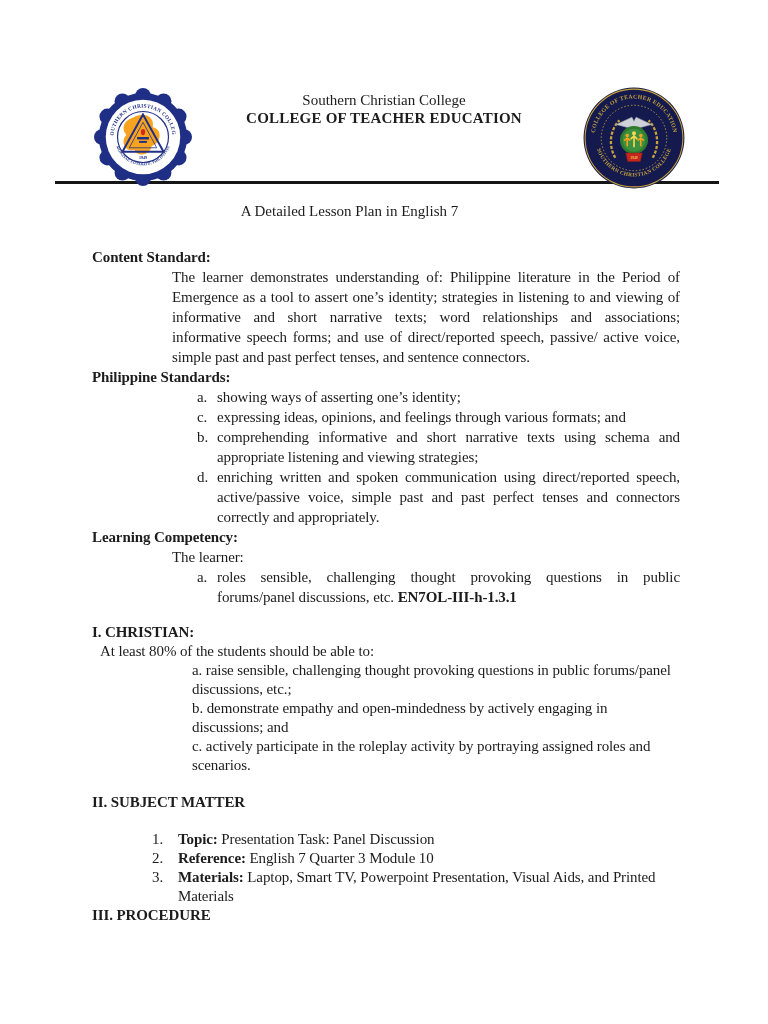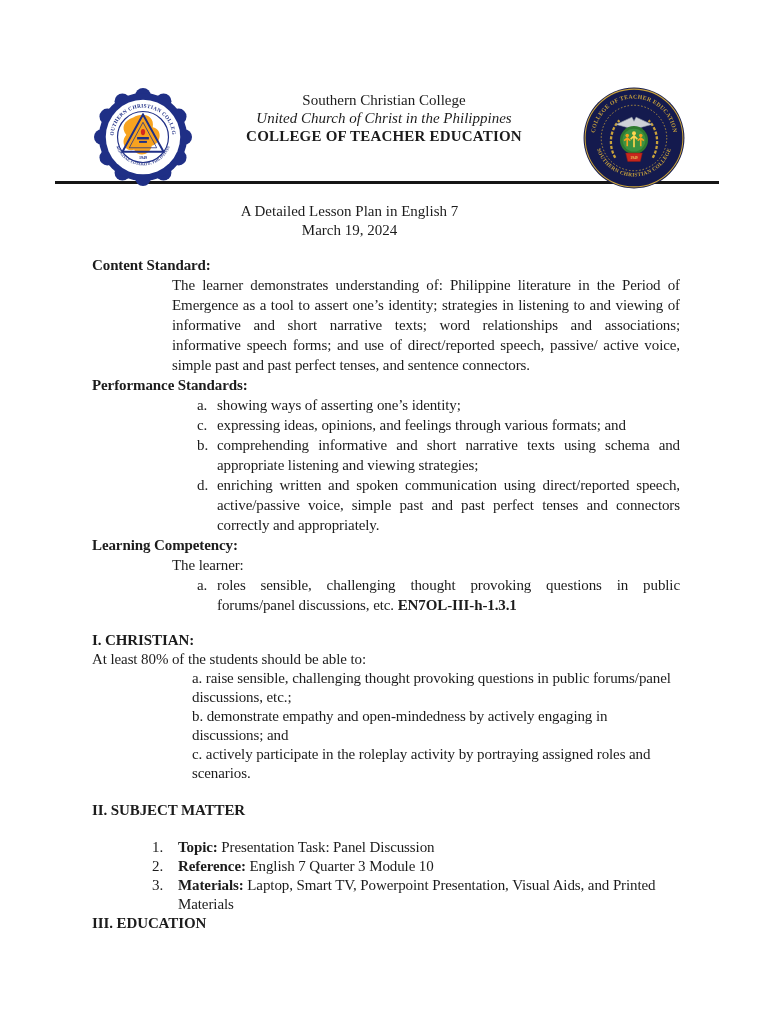--- a/index.html
+++ b/index.html
@@ -15,30 +15,30 @@
   .header-text {
     position:absolute; top:91px; left:50%; transform:translateX(-50%);
     width:430px; text-align:center; line-height:18px; white-space:nowrap;
   }
   .header-text .aff { font-style:italic; }
   .header-text .dept { font-weight:bold; letter-spacing:.2px; }
   .header-rule { position:absolute; top:181px; left:55px; width:664px; height:3px; background:#161616; z-index:1; }
   
   .title-block { position:absolute; top:202px; left:0; width:699px; text-align:center; line-height:19px; }
   
-  .main { position:absolute; top:255px; left:92px; width:588px; line-height:20px; letter-spacing:-0.1px; }
+  .main { position:absolute; top:247px; left:92px; width:588px; line-height:20px; letter-spacing:-0.1px; }
   .sec-label { font-weight:bold; }
   .para-indent { margin-left:80px; text-align:justify; }
   .intro-indent { margin-left:80px; }
   .abc-item { margin-left:125px; text-indent:-20px; text-align:justify; }
   .abc-item .marker { display:inline-block; width:20px; text-indent:0; }
   .bold { font-weight:bold; }
   .gap16 { height:16px; } .gap18 { height:18px; }
   .obj-block { line-height:19px; }
-  .obj-intro { margin-left:0; }
+  .obj-intro { margin-left:8px; }
   .obj-item { margin-left:100px; }
   .sm-item { margin-left:86px; text-indent:-26px; line-height:19px; }
   .sm-item .num { display:inline-block; width:26px; text-indent:0; }
   .heading { font-weight:bold; line-height:19px; }
   .blankline { height:18px; }
 </style>
 </head>
 <body>
 
 <div class="page">
@@ -75,21 +75,20 @@
     <text font-size="5.4" font-weight="bold" fill="#1f2f86" letter-spacing="0.3">
       <textPath href="#lt" startOffset="50%" text-anchor="middle">SOUTHERN CHRISTIAN COLLEGE</textPath>
     </text>
     <text font-size="3.6" font-weight="bold" fill="#1f2f86" letter-spacing="0.2">
       <textPath href="#lb" startOffset="50%" text-anchor="middle">MIDSAYAP, COTABATO, PHILIPPINES</textPath>
     </text>
   </svg>
 
   <div class="header-text">
     <div>Southern Christian College</div>
-    <div class="aff">United Church of Christ in the Philippines</div>
     <div class="dept">COLLEGE OF TEACHER EDUCATION</div>
   </div>
 
   <svg class="logo logo-right" viewBox="0 0 100 100">
     <circle cx="50" cy="50" r="48.5" fill="#141a4e"></circle>
     <circle cx="50" cy="50" r="47" fill="none" stroke="#c9a23a" stroke-width="1"></circle>
     <circle cx="50" cy="50" r="31.5" fill="none" stroke="#c9a23a" stroke-width="0.8" stroke-dasharray="1.5,1.8"></circle>
     <path d="M 32,69 C 25,57 27,42 36,33" fill="none" stroke="#c9a23a" stroke-width="2.2" stroke-dasharray="3,1.6"></path>
     <path d="M 68,69 C 75,57 73,42 64,33" fill="none" stroke="#c9a23a" stroke-width="2.2" stroke-dasharray="3,1.6"></path>
     <path d="M33,37 L48,30 L50,34 L52,30 L67,37 L52,41 L50,39 L48,41 Z" fill="#cfd2d8" stroke="#9aa0ad" stroke-width="0.6"></path>
@@ -114,29 +113,28 @@
     </text>
     <text font-size="5.2" font-weight="bold" fill="#c9a23a" letter-spacing="0.3">
       <textPath href="#rb" startOffset="50%" text-anchor="middle">SOUTHERN CHRISTIAN COLLEGE</textPath>
     </text>
   </svg>
 
   <div class="header-rule"></div>
 
   <div class="title-block">
     <div>A Detailed Lesson Plan in English 7</div>
-    <div>March 19, 2024</div>
   </div>
 
   <div class="main">
 
     <div class="sec-label">Content Standard:</div>
     <div class="para-indent">The learner demonstrates understanding of: Philippine literature in the Period of Emergence as a tool to assert one’s identity; strategies in listening to and viewing of informative and short narrative texts; word relationships and associations; informative speech forms; and use of direct/reported speech, passive/ active voice, simple past and past perfect tenses, and sentence connectors.</div>
 
-    <div class="sec-label">Performance Standards:</div>
+    <div class="sec-label">Philippine Standards:</div>
     <div class="abc-item"><span class="marker">a.</span><span>showing ways of asserting one’s identity;</span></div>
     <div class="abc-item"><span class="marker">c.</span><span>expressing ideas, opinions, and feelings through various formats; and</span></div>
     <div class="abc-item"><span class="marker">b.</span><span>comprehending informative and short narrative texts using schema and appropriate listening and viewing strategies;</span></div>
     <div class="abc-item"><span class="marker">d.</span><span>enriching written and spoken communication using direct/reported speech, active/passive voice, simple past and past perfect tenses and connectors correctly and appropriately.</span></div>
 
     <div class="sec-label">Learning Competency:</div>
     <div class="intro-indent">The learner:</div>
     <div class="abc-item"><span class="marker">a.</span><span>roles sensible, challenging thought provoking questions in public forums/panel discussions, etc. </span><span class="bold">EN7OL-III-h-1.3.1</span></div>
 
     <div class="gap16"></div>
@@ -150,16 +148,16 @@
     </div>
 
     <div class="gap18"></div>
 
     <div class="heading">II. SUBJECT MATTER</div>
     <div class="blankline"></div>
     <div class="sm-item"><span class="num">1.</span><span class="bold">Topic:</span> <span>Presentation Task: Panel Discussion</span></div>
     <div class="sm-item"><span class="num">2.</span><span class="bold">Reference:</span> <span>English 7 Quarter 3 Module 10</span></div>
     <div class="sm-item"><span class="num">3.</span><span class="bold">Materials:</span> <span>Laptop, Smart TV, Powerpoint Presentation, Visual Aids, and Printed Materials</span></div>
 
-    <div class="heading">III. EDUCATION</div>
+    <div class="heading">III. PROCEDURE</div>
   </div>
 
 </div>
 
 </body></html>

